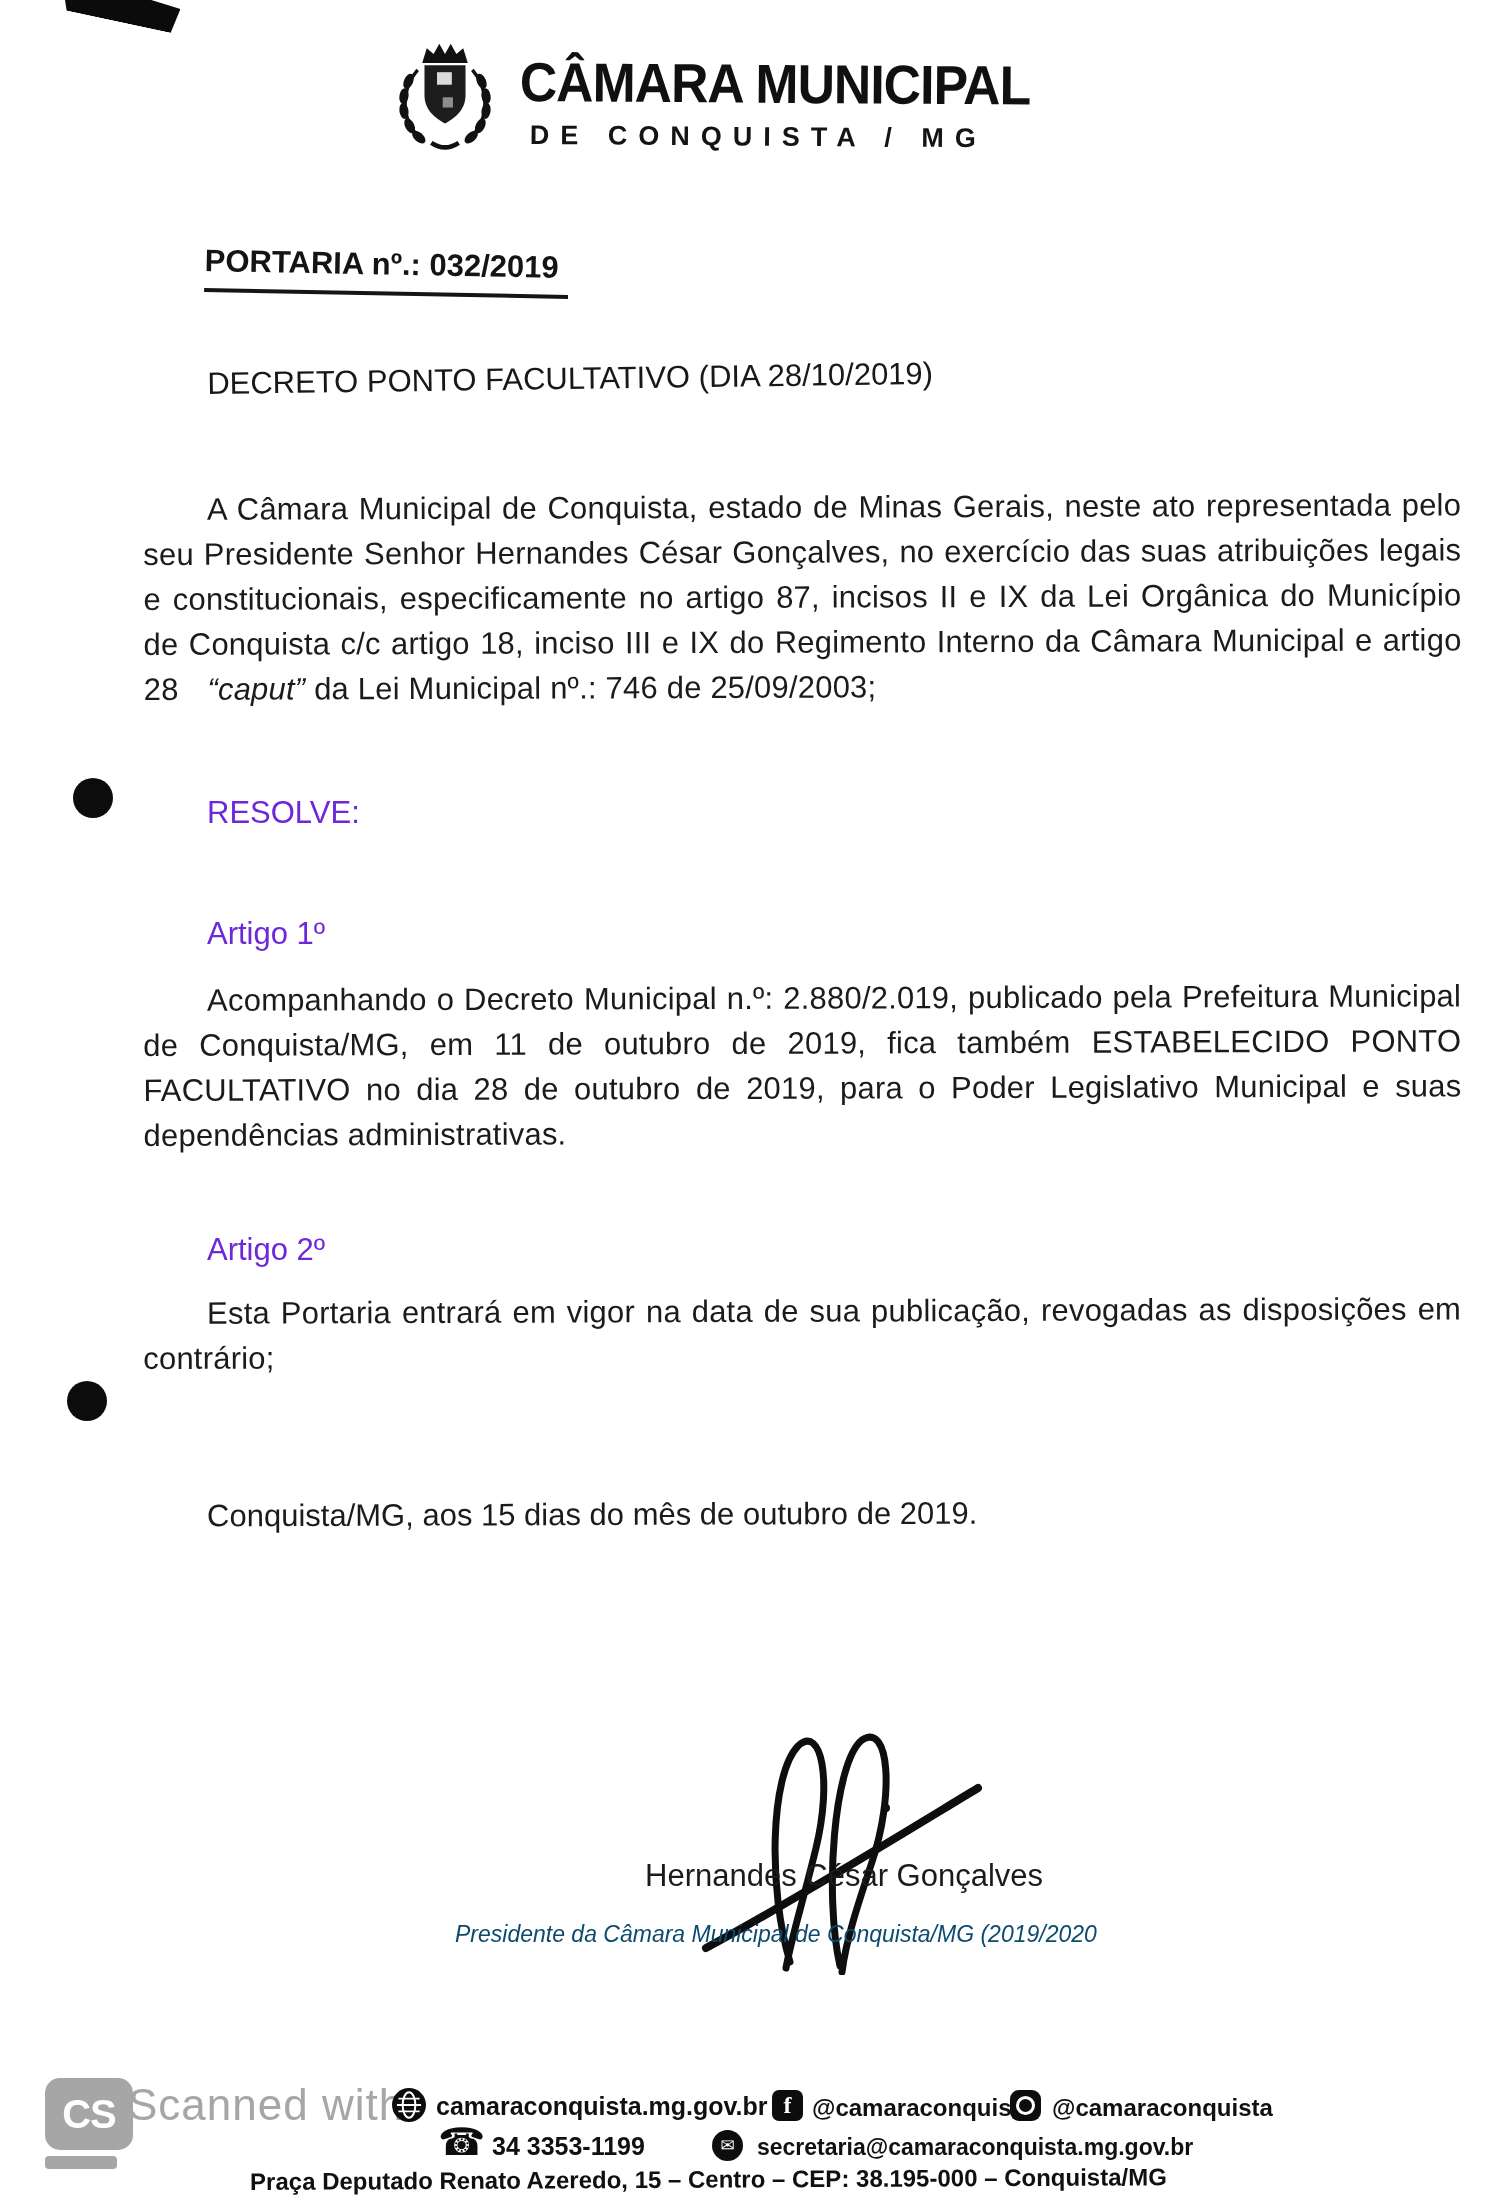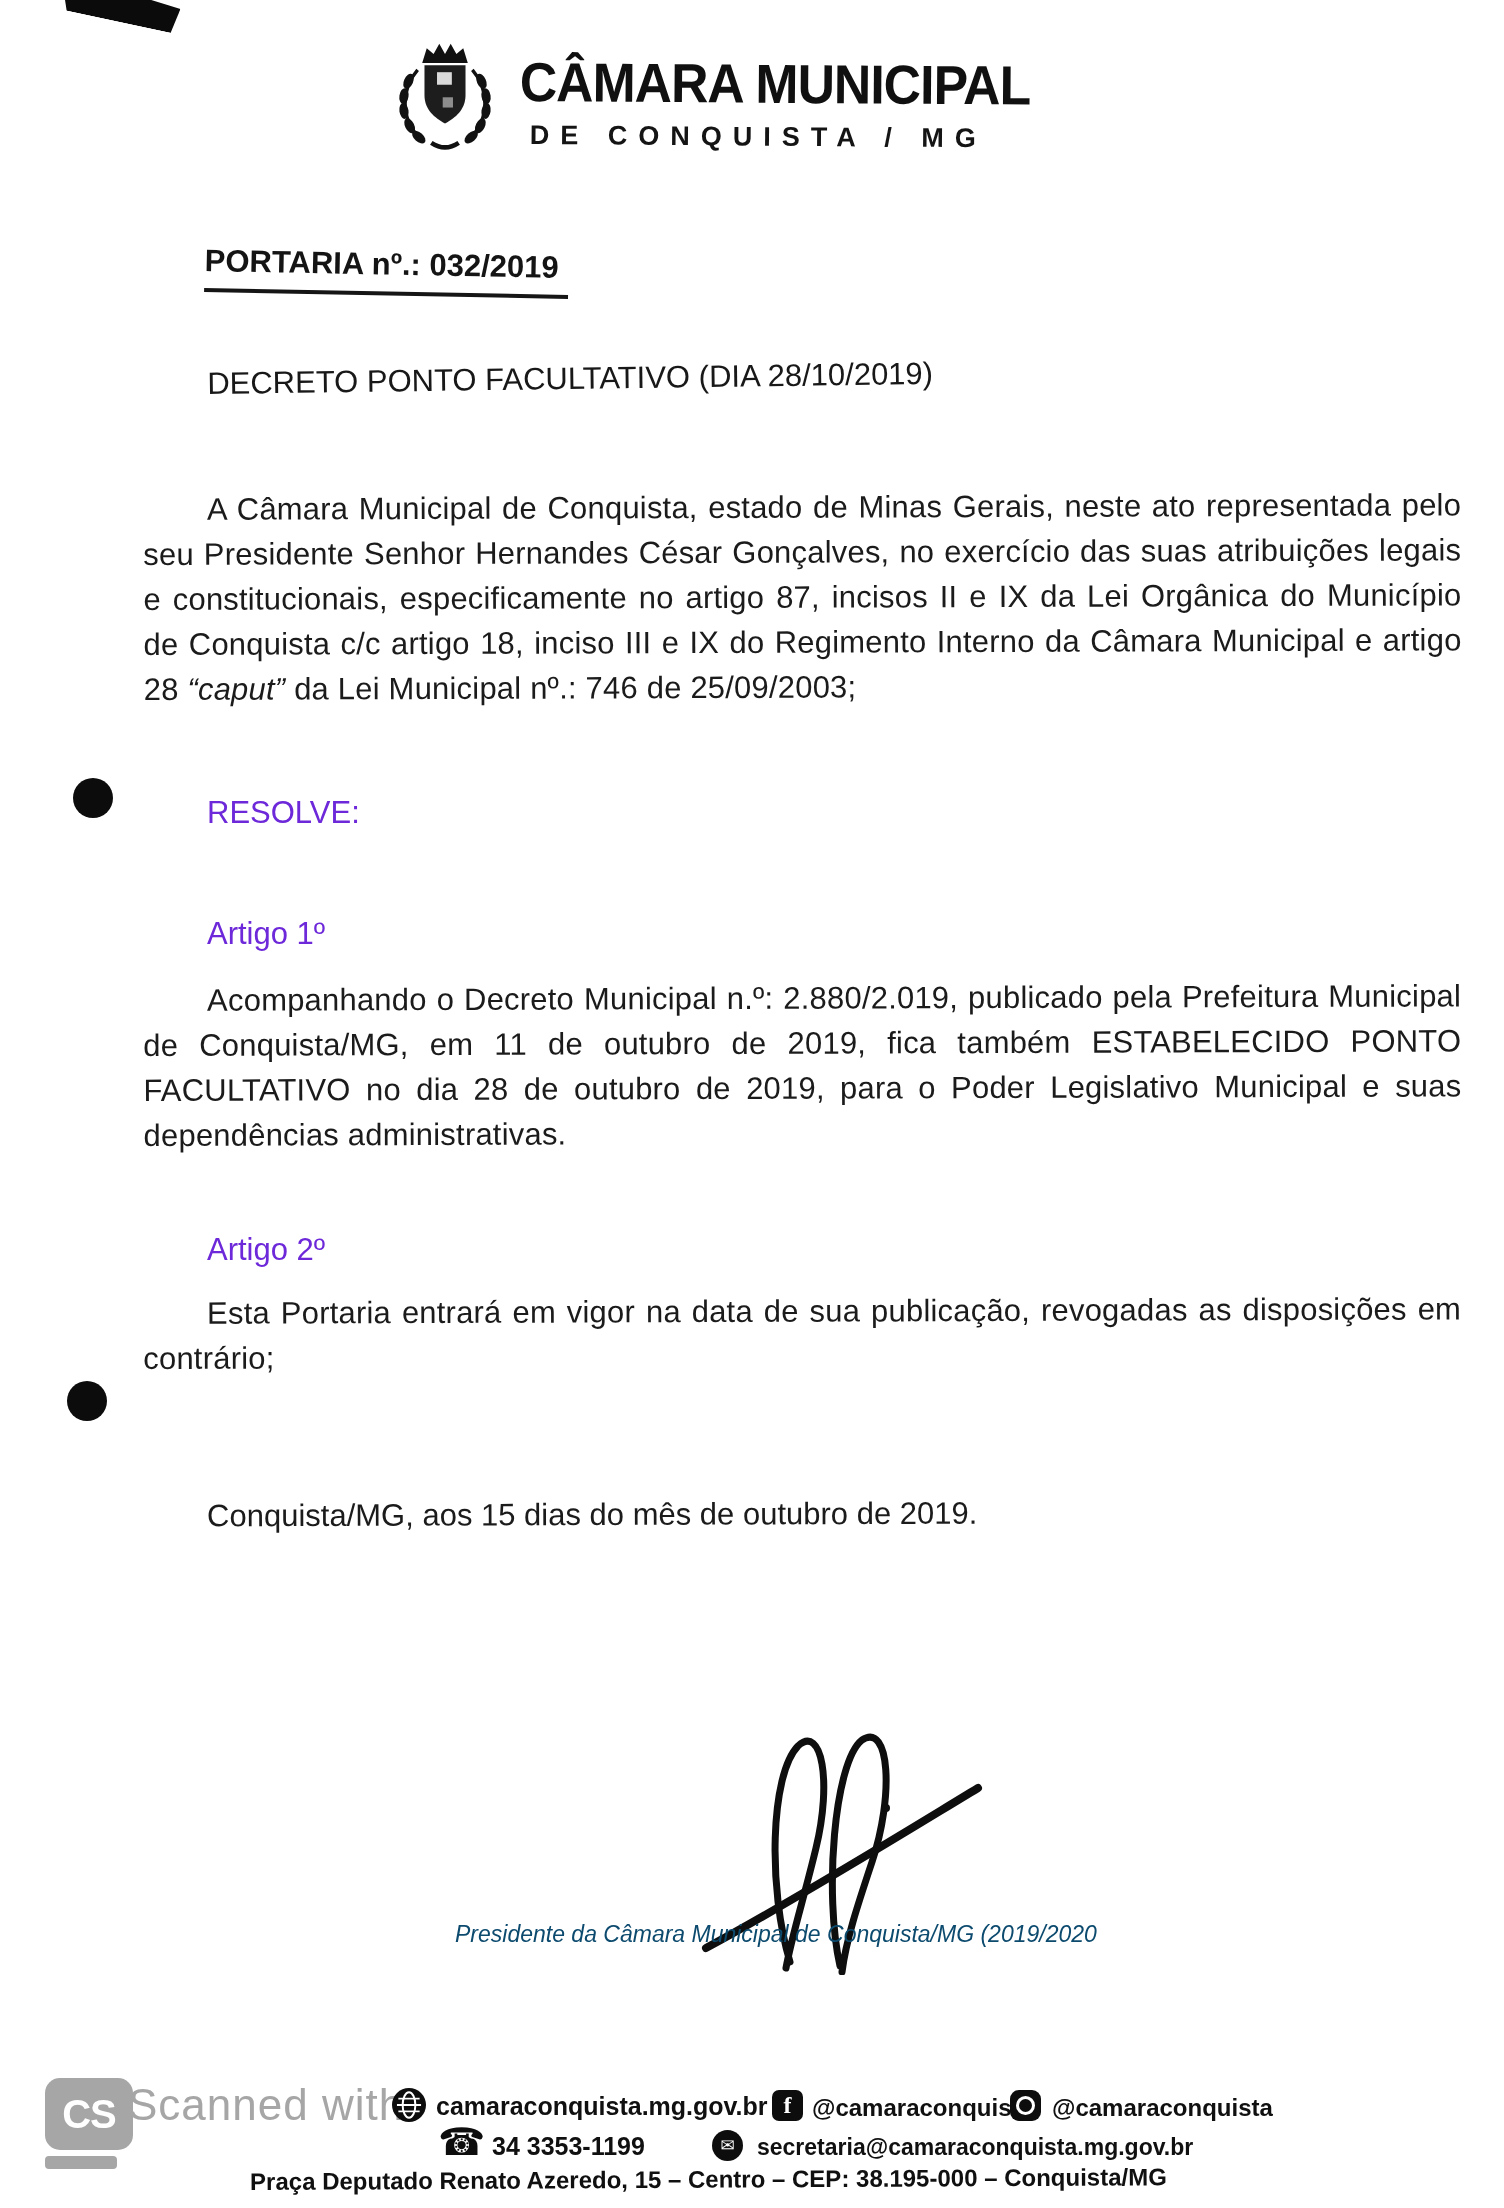--- a/index.html
+++ b/index.html
@@ -36,21 +36,21 @@
     transform:rotate(-0.2deg);transform-origin:left top;}
   .p1{top:487px;}
   .p2{top:978px;}
   .p3{top:1291px;}
   .inline-head{left:207px;font-size:31px;color:#6d28d9;white-space:nowrap;}
   .resolve{top:795px;}
   .art1{top:916px;}
   .art2{top:1232px;}
   .date-line{left:207px;top:1497px;font-size:31px;color:#1b1b1b;white-space:nowrap;
     transform:rotate(-0.2deg);}
-  .caput{font-style:italic;}
+  .caput{font-style:italic;margin-left:20px;}
 
   
   .dot{width:40px;height:40px;border-radius:50%;background:#0c0c0c;}
   .dot1{left:73px;top:778px;}
   .dot2{left:67px;top:1381px;}
 
   
   .sig-svg{left:672px;top:1730px;width:335px;height:245px;}
   .sig-name{left:645px;top:1858px;font-size:31px;color:#1b1b1b;white-space:nowrap;}
   .sig-title{left:455px;top:1921px;font-size:23px;font-style:italic;color:#0c4a6e;white-space:nowrap;}
@@ -130,20 +130,21 @@
   <div class="abs body-par p3">Esta Portaria entrará em vigor na data de sua publicação, revogadas as disposições em contrário;</div>
 
   <div class="abs date-line">Conquista/MG, aos 15 dias do mês de outubro de 2019.</div>
 
   <svg class="abs sig-svg" viewBox="0 0 335 245">
     <path d="M118,232 C96,160 98,45 126,16 C150,-6 160,52 144,118 C132,168 120,205 114,238" stroke="#0e0e0e" stroke-width="7" fill="none" stroke-linecap="round"></path>
     <path d="M168,236 C152,165 162,32 190,10 C218,-8 222,66 200,132 C186,174 174,210 170,242" stroke="#0e0e0e" stroke-width="7" fill="none" stroke-linecap="round"></path>
     <path d="M34,218 C120,172 230,104 306,58" stroke="#0e0e0e" stroke-width="8" fill="none" stroke-linecap="round"></path>
     <circle cx="214" cy="78" r="4" fill="#0e0e0e"></circle>
   </svg>
+  <div class="abs sig-name">Hernandes César Gonçalves</div>
   <div class="abs sig-title">Presidente da Câmara Municipal de Conquista/MG (2019/2020</div>
 
   <div class="abs cs-box">
       <span>CS</span>
     </div>
   <div class="abs cs-tab"></div>
   <div class="abs wm-text wm1">Scanned with</div>
 
   <div class="abs icon-circle globe">
     <svg viewBox="0 0 24 24" width="34" height="34">

